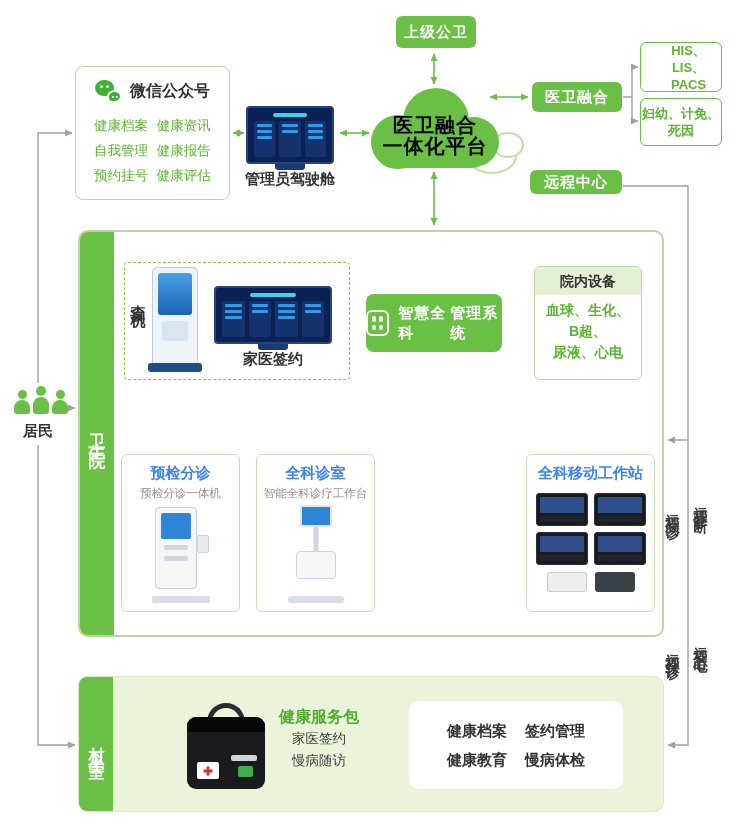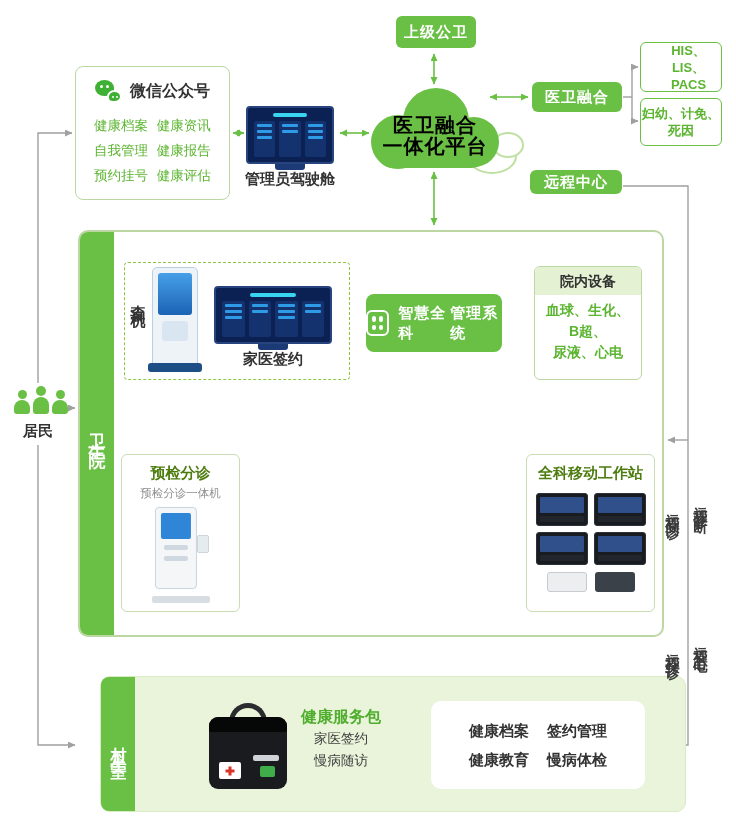--- a/index.html
+++ b/index.html
@@ -43,21 +43,21 @@
 .k-panel{margin:6px 9px 0;height:20px;background:#d9e6f2;border-radius:3px;}
 .k-base{position:absolute;bottom:-4px;left:-5px;right:-5px;height:9px;background:#1d4f86;border-radius:3px;}
 .sys-box{position:absolute;background:#6abf45;border-radius:8px;color:#fff;display:flex;align-items:center;justify-content:center;gap:9px;}
 .sys-text{display:flex;flex-direction:row;font-weight:bold;font-size:15px;line-height:20px;letter-spacing:1px;align-items:center;}
 .grid-icon{width:26px;height:26px;border:2px solid #fff;border-radius:6px;display:grid;grid-template-columns:1fr 1fr;gap:3px;padding:4px;}
 .grid-icon i{background:#fff;border-radius:2px;}
 .dev-card{position:absolute;background:#fff;border:1px solid #bcd7a2;border-radius:6px;overflow:hidden;}
 .dev-head{height:28px;background:#e4f2d3;font-weight:bold;font-size:14px;color:#333;text-align:center;line-height:28px;}
 .dev-lines{padding-top:5px;text-align:center;font-size:14px;font-weight:600;line-height:21px;}
 .station{position:absolute;background:#fff;border:1px solid #c9ddb4;border-radius:6px;text-align:center;}
-.st-title{font-weight:bold;font-size:15px;color:#4d7c0f;margin-top:9px;}
+.st-title{font-weight:bold;font-size:15px;color:#3b82f6;margin-top:9px;}
 .st-sub{font-size:11.5px;color:#8f8f8f;margin-top:3px;}
 .st-art{position:absolute;left:0;right:0;top:50px;bottom:6px;}
 .t-body{position:absolute;left:50%;transform:translateX(-62%);top:2px;width:42px;height:82px;background:#f4f6f8;border:1px solid #ccd5dc;border-radius:4px;}
 .t-screen{margin:5px;height:26px;background:#2f86d6;border-radius:2px;}
 .t-slot{margin:6px 8px 0;height:5px;background:#cfd8e0;border-radius:2px;}
 .t-arm{position:absolute;left:50%;margin-left:16px;top:30px;width:12px;height:18px;background:#e6ebf0;border:1px solid #ccd5dc;border-radius:2px;}
 .t-base{position:absolute;left:50%;transform:translateX(-50%);bottom:2px;width:58px;height:7px;background:#d7dde3;border-radius:2px;}
 .c-screen{position:absolute;left:50%;transform:translateX(-50%);top:0;width:32px;height:22px;background:#2f86d6;border:2px solid #dfe4e9;border-radius:2px;}
 .c-pole{position:absolute;left:50%;transform:translateX(-50%);top:22px;width:5px;height:26px;background:#cfd6dd;}
 .c-body{position:absolute;left:50%;transform:translateX(-50%);top:46px;width:40px;height:28px;background:#f4f6f8;border:1px solid #ccd5dc;border-radius:4px;}
@@ -72,21 +72,21 @@
 .mb-row{display:flex;gap:8px;justify-content:center;margin-top:7px;}
 .mb-printer{width:40px;height:20px;background:#eceef0;border:1px solid #c6cbd0;border-radius:3px;}
 .mb-dev{width:40px;height:20px;background:#3a4149;border-radius:3px;}
 .residents{position:absolute;display:flex;align-items:flex-end;gap:3px;}
 .person{display:flex;flex-direction:column;align-items:center;}
 .p-head{width:9px;height:9px;border-radius:50%;background:#6abf45;}
 .p-body{width:16px;height:14px;border-radius:8px 8px 3px 3px;background:#6abf45;margin-top:1px;}
 .person.tall .p-head{width:10px;height:10px;}
 .person.tall .p-body{height:17px;}
 .res-label{position:absolute;font-weight:bold;font-size:15px;color:#333;text-align:center;}
-.village-box{position:absolute;background:#e9f4da;border:1px solid #d8ebc2;border-radius:10px;margin-left:22px;}
+.village-box{position:absolute;background:#e9f4da;border:1px solid #d8ebc2;border-radius:10px;}
 .bag{position:absolute;}
 .bag-handle{position:absolute;left:50%;transform:translateX(-50%);top:0;width:38px;height:20px;border:5px solid #2a2b2e;border-bottom:none;border-radius:19px 19px 0 0;}
 .bag-body{position:absolute;left:0;right:0;top:14px;bottom:0;background:#1a1b1e;border-radius:9px;}
 .bag-flap{position:absolute;left:0;right:0;top:14px;height:15px;background:#060707;border-radius:9px 9px 2px 2px;}
 .bag-box{position:absolute;left:10px;bottom:10px;width:22px;height:17px;background:#fff;border-radius:2px;}
 .cross-v{position:absolute;left:50%;top:50%;transform:translate(-50%,-50%);width:3px;height:9px;background:#d8342a;}
 .cross-h{position:absolute;left:50%;top:50%;transform:translate(-50%,-50%);width:9px;height:3px;background:#d8342a;}
 .bag-item{position:absolute;border-radius:2px;}
 .bag-item.g{right:12px;bottom:12px;width:15px;height:11px;background:#3fae4a;}
 .bag-item.w{right:8px;bottom:28px;width:26px;height:6px;background:#cfd2d6;}
@@ -282,20 +282,30 @@
       <div class="t-body">
         <div class="t-screen"></div>
         <div class="t-slot"></div>
         <div class="t-slot"></div>
       </div>
       <div class="t-arm"></div>
       <div class="t-base"></div>
     </div>
   </div>
 
+  <div class="station" style="left:256px;top:454px;width:119px;height:158px;">
+    <div class="st-title">全科诊室</div>
+    <div class="st-sub">智能全科诊疗工作台</div>
+    <div class="st-art">
+      <div class="c-screen"></div>
+      <div class="c-pole"></div>
+      <div class="c-body"></div>
+      <div class="c-base"></div>
+    </div>
+  </div>
 
 
   <div class="station" style="left:526px;top:454px;width:129px;height:158px;">
     <div class="st-title">全科移动工作站</div>
     <div class="st-sub"></div>
     <div class="st-art" style="top:34px;">
       <div class="mb-grid">
         <div class="mb-case">
             <i></i>
             <b></b>

